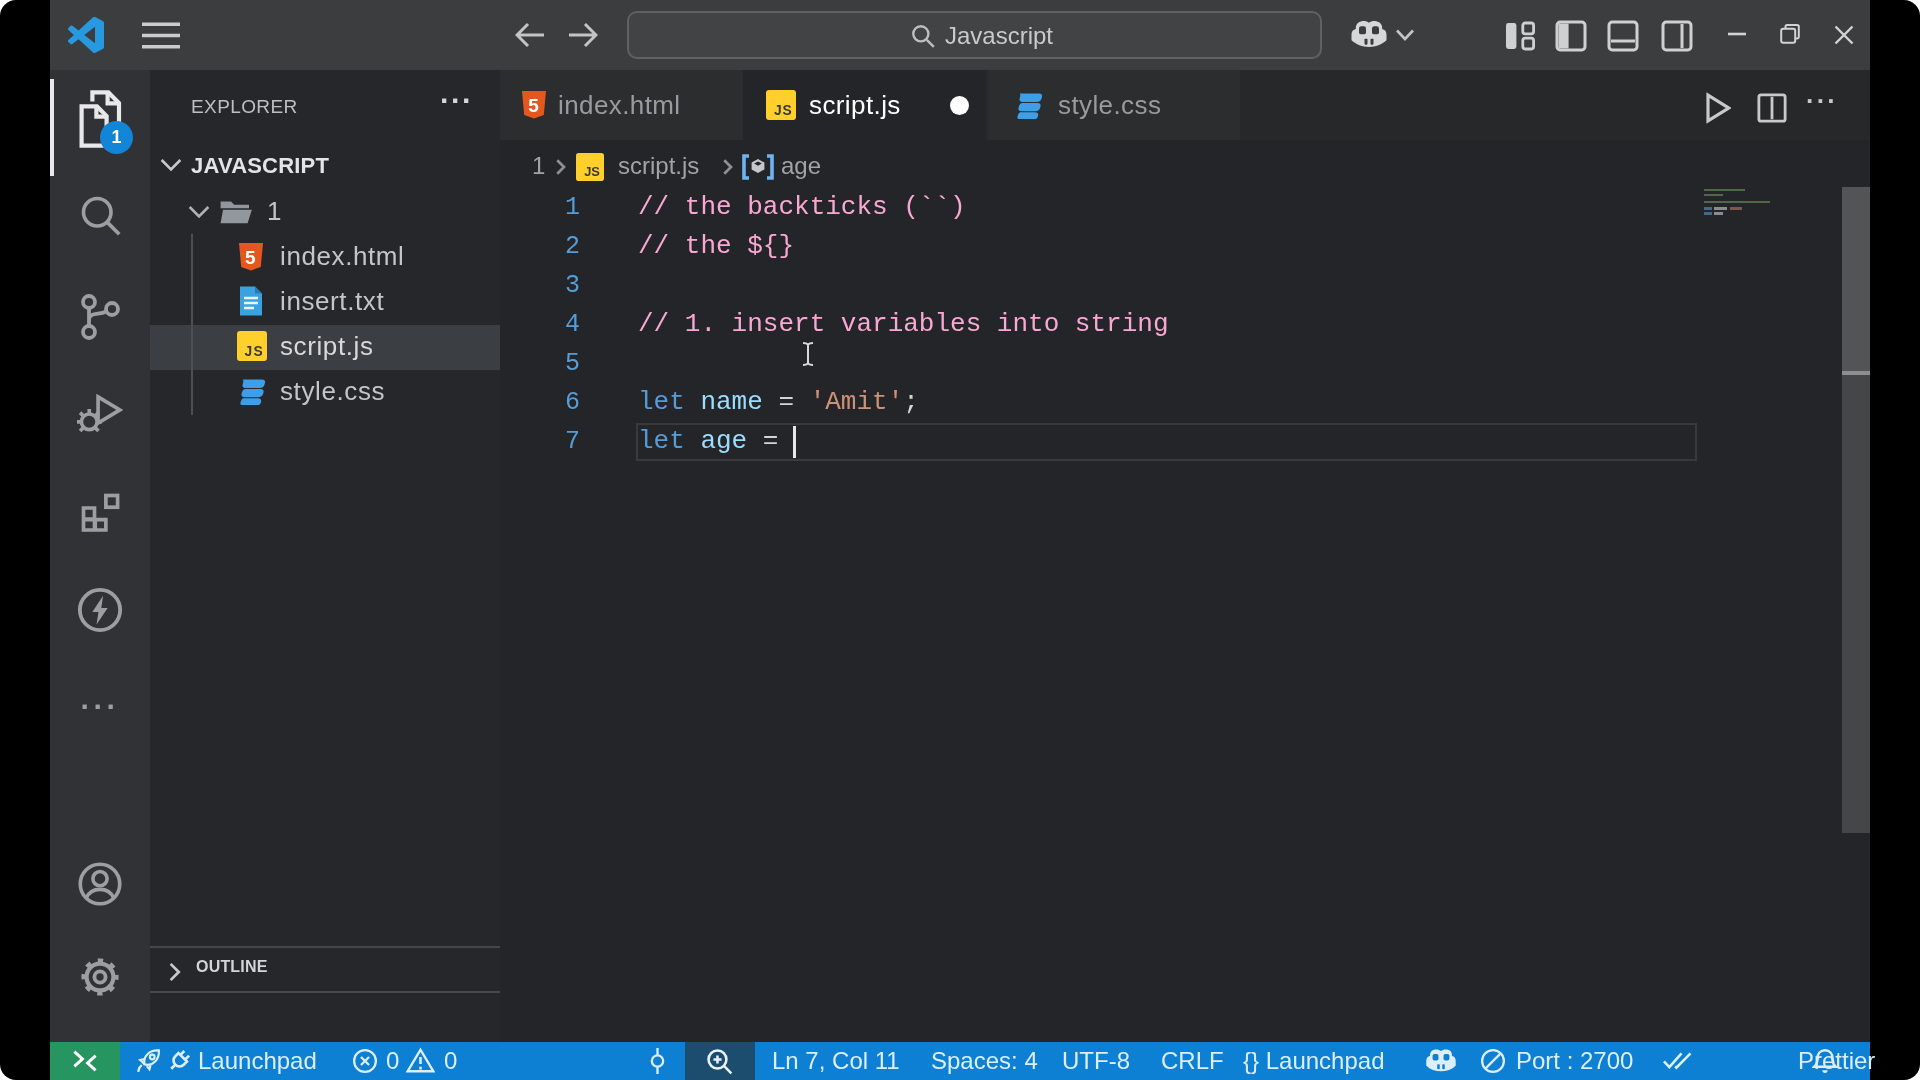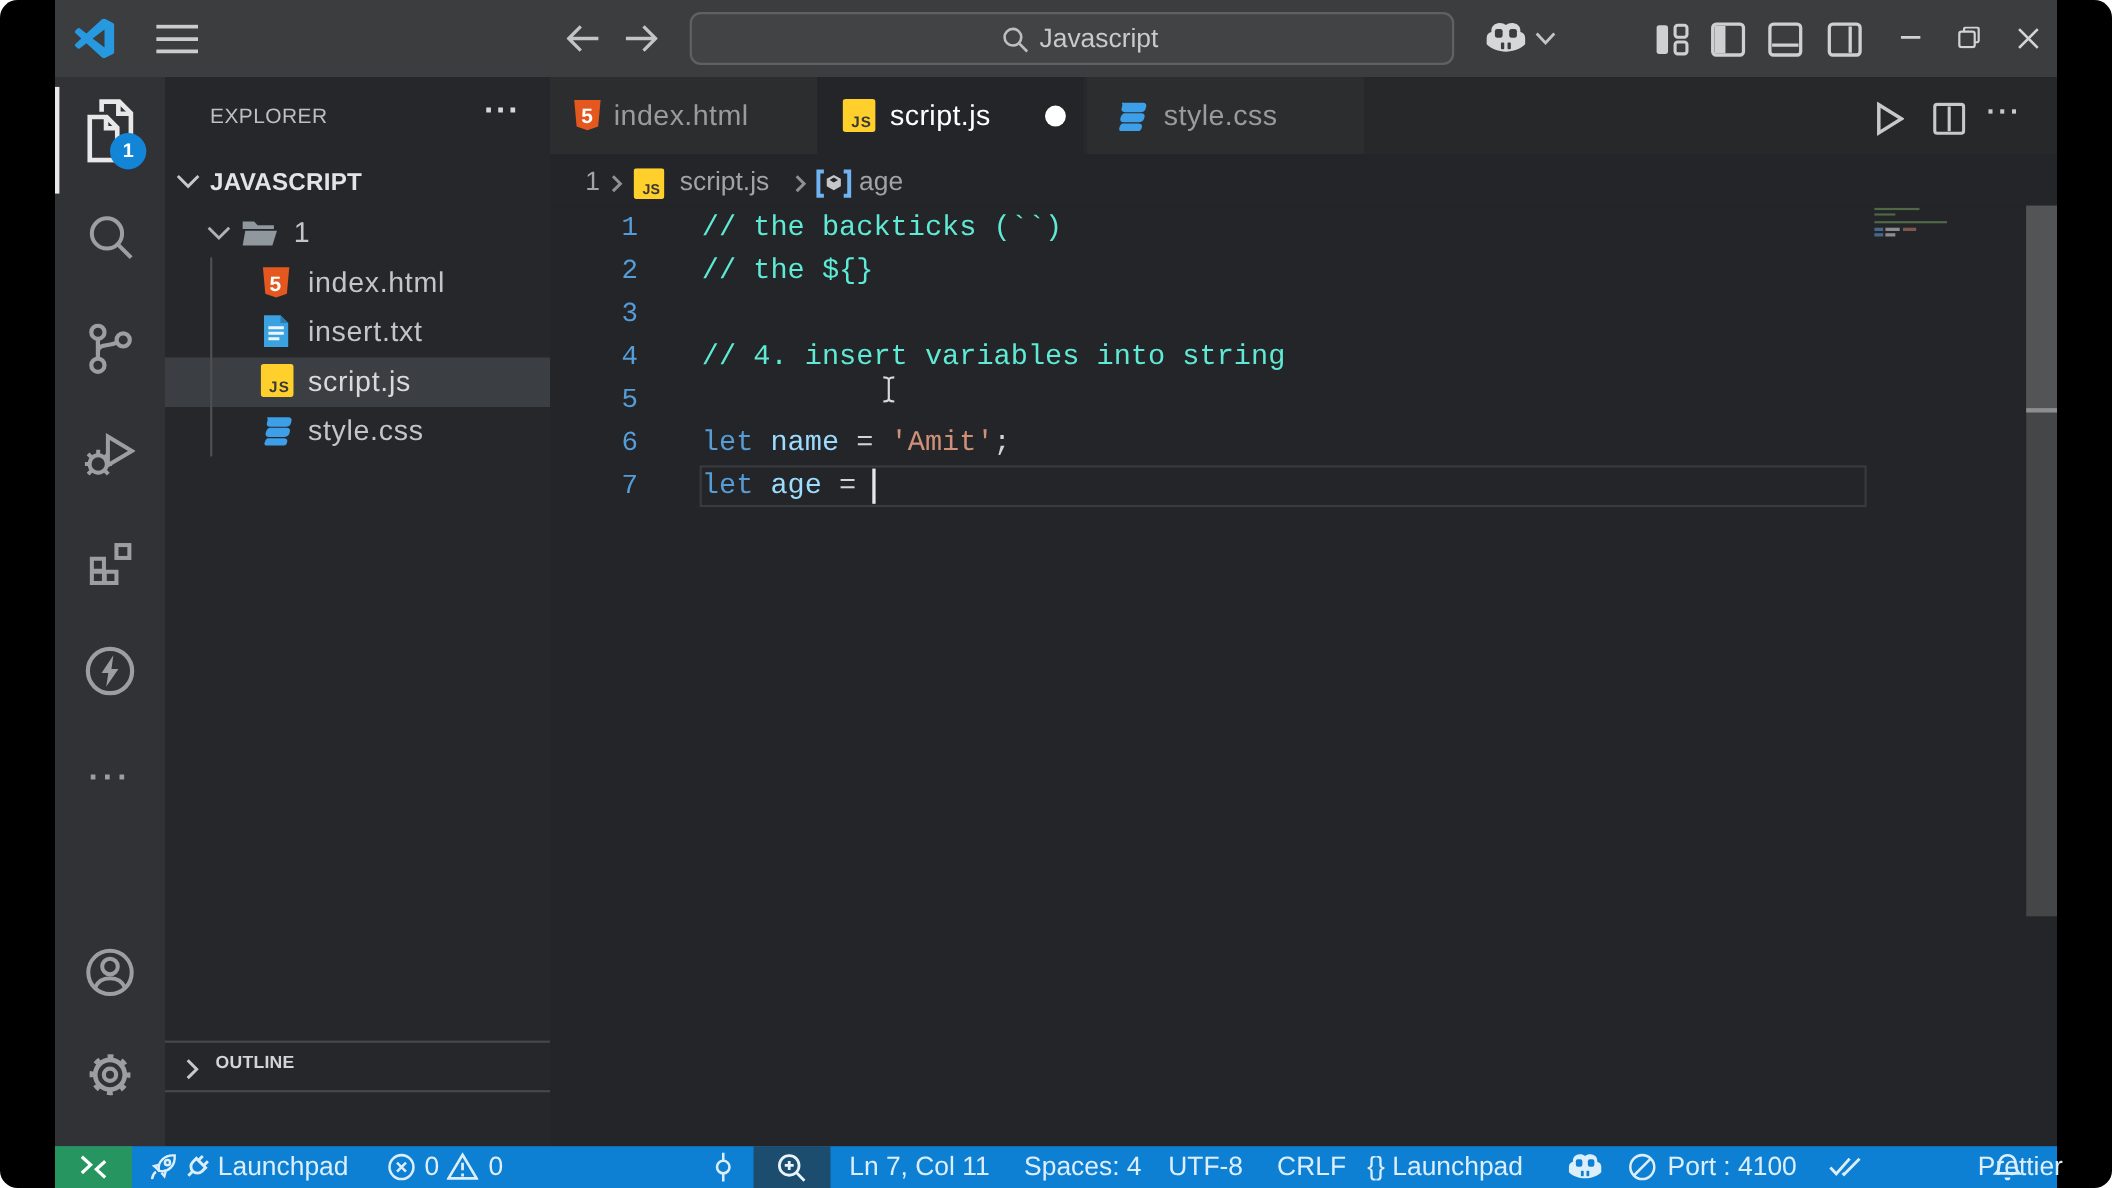--- a/index.html
+++ b/index.html
@@ -19,21 +19,21 @@
 
 #tabbar{position:absolute;left:450px;top:70px;width:1370px;height:70px;background:#272829}
 .tab{position:absolute;top:0;height:70px;display:flex;align-items:center;font-size:26px;letter-spacing:0.4px;background:#2c2d2f;color:#9a9b9d}
 .tab.active{background:#242528;color:#fff}
 
 #crumb{position:absolute;left:450px;top:140px;width:1370px;height:48px;background:#242528;color:#a2a3a5;font-size:24px;display:flex;align-items:center}
 
 #editor{position:absolute;left:450px;top:188px;width:1370px;height:854px;background:#242528}
 .cl{position:absolute;left:0;height:39px;line-height:39px;font-family:"Liberation Mono",monospace;font-size:26px;white-space:pre}
 .ln{position:absolute;width:80px;text-align:right;height:39px;line-height:39px;font-family:"Liberation Mono",monospace;font-size:25px;color:#559dd8}
-.green{color:#5eead4}.blue{color:#569cd6}.lblue{color:#9cdcfe}.white{color:#d4d4d4}.orange{color:#ce9178}
+.green{color:#f9a8d4}.blue{color:#569cd6}.lblue{color:#9cdcfe}.white{color:#d4d4d4}.orange{color:#ce9178}
 
 #status{position:absolute;left:0;top:1042px;width:1820px;height:56px;background:#0d80d4;color:#ddeefb;font-size:24px}
 #status .seg{position:absolute;top:0;height:38px;display:flex;align-items:center;white-space:nowrap}
 svg{display:block}
 </style></head>
 <body>
 <div id="frame">
     <div id="win">
 <div id="titlebar">
 
@@ -316,21 +316,21 @@
 <div id="editor">
   <div class="ln" style="top:0px;left:0px">1</div>
   <div class="ln" style="top:39px;left:0px">2</div>
   <div class="ln" style="top:78px;left:0px">3</div>
   <div class="ln" style="top:117px;left:0px">4</div>
   <div class="ln" style="top:156px;left:0px">5</div>
   <div class="ln" style="top:195px;left:0px">6</div>
   <div class="ln" style="top:234px;left:0px">7</div>
   <div class="cl green" style="left:138px;top:0px">// the backticks (``)</div>
   <div class="cl green" style="left:138px;top:39px">// the ${}</div>
-  <div class="cl green" style="left:138px;top:117px">// 4. insert variables into string</div>
+  <div class="cl green" style="left:138px;top:117px">// 1. insert variables into string</div>
   <div class="cl" style="left:138px;top:195px"><span class="blue">let</span><span class="lblue"> name </span><span class="white">= </span><span class="orange">'Amit'</span><span class="white">;</span></div>
   <div class="cl" style="left:138px;top:234px"><span class="blue">let</span><span class="lblue"> age </span><span class="white">= </span></div>
 
   <div class="abs" style="left:136px;top:235px;width:1061px;height:38px;border:2px solid #393a3d"></div>
 
   <div class="abs" style="left:293px;top:238px;width:3px;height:32px;background:#e6e7e8"></div>
 
   <svg class="abs" style="left:299px;top:153px" width="18" height="26" viewBox="0 0 18 26">
           <g stroke="#d8d9da" stroke-width="2" fill="none">
             <path d="M9 3v20M4 2c2 0 4 .5 5 1.5C10 2.5 12 2 14 2M4 24c2 0 4-.5 5-1.5 1 1 3 1.5 5 1.5"></path>
@@ -415,21 +415,21 @@
             <rect x="9.3" y="11.6" width="1.8" height="3.6" rx=".5"></rect>
             <rect x="12.9" y="11.6" width="1.8" height="3.6" rx=".5"></rect>
           </g>
         </svg>
   <svg class="abs" style="left:1430px;top:6px" width="26" height="26" viewBox="0 0 16 16">
           <g fill="none" stroke="#ddeefb" stroke-width="1.4">
             <circle cx="8" cy="8" r="6.7"></circle>
             <path d="M3.3 12.7 12.7 3.3"></path>
           </g>
         </svg>
-  <div class="seg" style="left:1466px">Port : 4100</div>
+  <div class="seg" style="left:1466px">Port : 2700</div>
   <svg class="abs" style="left:1612px;top:9px" width="32" height="20" viewBox="0 0 20 12">
           <g fill="none" stroke="#ddeefb" stroke-width="1.6">
             <path d="M1.2 6.2 4.6 9.8 12.2 1.2M8.2 9.4l.8.8L17.8 1.2"></path>
           </g>
         </svg>
   <div class="seg" style="left:1748px">Prettier</div>
   <svg class="abs" style="left:1762px;top:5px" width="26" height="28" viewBox="0 0 15 16">
           <path fill="none" stroke="#ddeefb" stroke-width="1.4" d="M7.5 1.8c2.7 0 4.3 2 4.3 4.5 0 3.2 1.2 4.4 1.9 5H1.3c.7-.6 1.9-1.8 1.9-5 0-2.5 1.6-4.5 4.3-4.5z"></path>
           <path fill="#ddeefb" d="M6 13.4a1.5 1.5 0 0 0 3 0z"></path>
         </svg>

